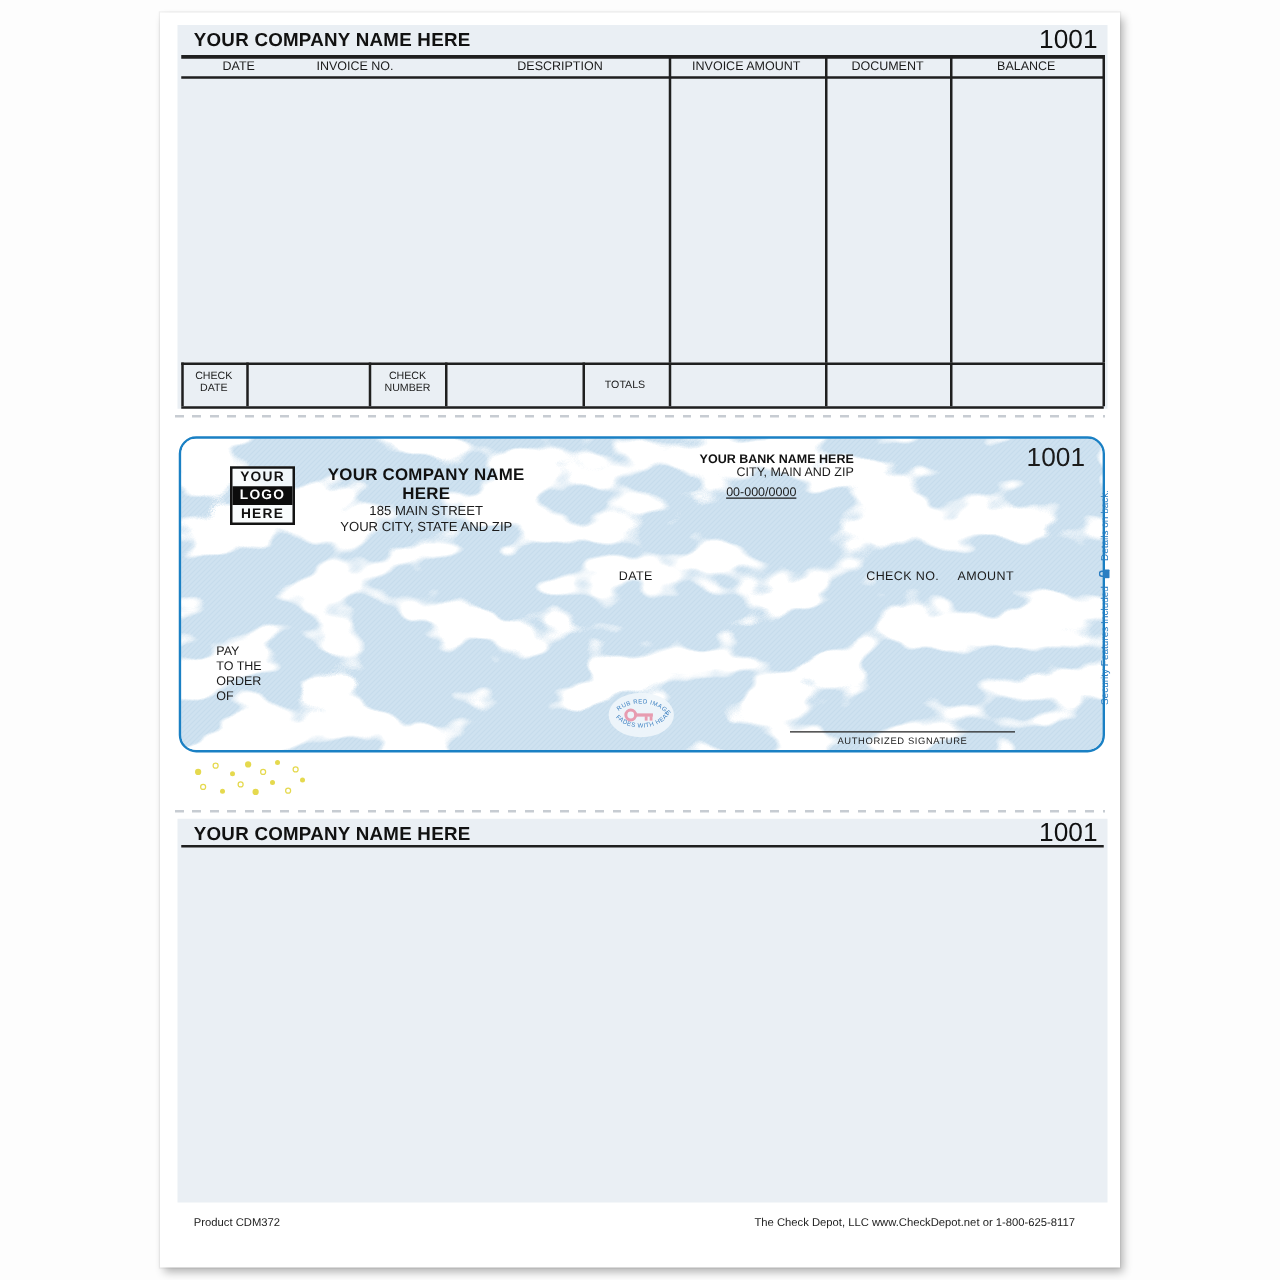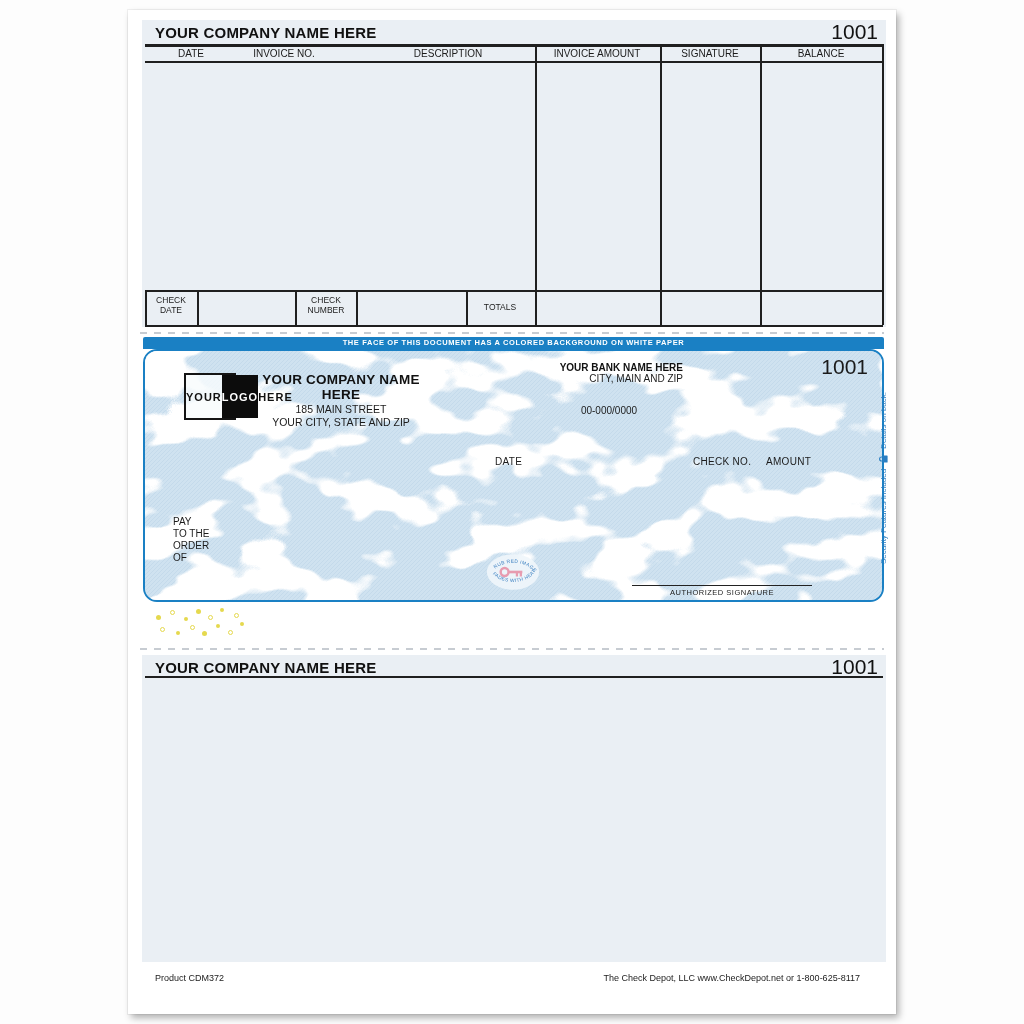--- a/index.html
+++ b/index.html
@@ -37,32 +37,32 @@
   .check-banner { position:absolute; left:15px; top:327px; width:741px; height:12px; background:#1a80c4;
                   color:#fff; font-size:7.5px; font-weight:bold; letter-spacing:0.6px; text-align:center; line-height:12px;
                   border-radius:2px 2px 0 0; }
   .check-body { position:absolute; left:15px; top:339px; width:741px; height:253px;
                 border:2.5px solid #1a80c4; border-radius:14px; overflow:hidden; background:#cfe2f0; }
   .marble-svg { position:absolute; left:0; top:0; width:100%; height:100%; }
 
   .check-num { position:absolute; right:14px; top:4px; font-size:21px; color:#1b1b1b; }
 
   .logo-box { position:absolute; left:39px; top:22px; width:52px; height:47px; border:2px solid #141414;
-              background:rgba(248,251,253,0.82); display:flex; flex-direction:row; }
+              background:rgba(248,251,253,0.82); display:flex; flex-direction:column; }
   .logo-row { flex:1; display:flex; align-items:center; justify-content:center; font-size:11px; font-weight:bold; letter-spacing:1px; color:#111; }
   .logo-mid { background:#0c0c0c; color:#fff; }
 
   .company-block { position:absolute; left:98px; top:21px; width:196px; text-align:center; }
   .company-name { font-size:13.5px; font-weight:bold; letter-spacing:0.2px; color:#111; }
   .company-addr { font-size:10.5px; margin-top:1px; color:#1b1b1b; }
 
   .bank-block { position:absolute; left:390px; top:11px; width:148px; text-align:right; }
   .bank-name { font-size:10px; font-weight:bold; color:#111; }
   .bank-addr { font-size:10px; color:#1b1b1b; }
-  .bank-fraction { position:absolute; left:390px; top:54px; width:148px; text-align:center; font-size:10px; color:#1b1b1b; }
+  .bank-fraction { position:absolute; left:390px; top:38px; width:148px; text-align:center; font-size:10px; color:#1b1b1b;text-decoration:underline; }
 
   .fl { position:absolute; top:105px; font-size:10px; letter-spacing:0.3px; color:#1b1b1b; }
   .fl-date { left:350px; } .fl-checkno { left:500px;margin-left:48px; } .fl-amount { left:621px; }
 
   .payee { position:absolute; left:28px; top:165px; width:54px; text-align:left; font-size:10px; line-height:12px; color:#1b1b1b; }
 
   .heat-seal { position:absolute; left:340px; top:198px; width:56px; height:46px; }
 
   .sig-line { position:absolute; left:487px; top:234px; width:180px; border-top:1.5px solid #222; }
   .sig-label { position:absolute; left:487px; top:237px; width:180px; text-align:center; font-size:7.5px; letter-spacing:0.5px; color:#1b1b1b; }
@@ -101,21 +101,21 @@
 
     <div class="hline hl-1"></div>
     <div class="hline hl-2"></div>
     <div class="hline hl-3"></div>
     <div class="hline hl-4"></div>
 
     <div class="col-label" style="left:49px">DATE</div>
     <div class="col-label" style="left:142px">INVOICE NO.</div>
     <div class="col-label" style="left:306px">DESCRIPTION</div>
     <div class="col-label" style="left:455px">INVOICE AMOUNT</div>
-    <div class="col-label" style="left:568px">SIGNATURE</div>
+    <div class="col-label" style="left:568px">DOCUMENT</div>
     <div class="col-label" style="left:679px">BALANCE</div>
 
     <div class="vline vbody" style="left:393px"></div>
     <div class="vline vbody" style="left:518px"></div>
     <div class="vline vbody" style="left:618px"></div>
     <div class="vline vbody" style="left:740px"></div>
 
     <div class="vline vfoot" style="left:3px"></div>
     <div class="vline vfoot" style="left:55px"></div>
     <div class="vline vfoot" style="left:153px"></div>
@@ -126,21 +126,20 @@
     <div class="vline vfoot" style="left:618px"></div>
     <div class="vline vfoot" style="left:740px"></div>
 
     <div class="box-label" style="left:29px;  top:276px">CHECK DATE</div>
     <div class="box-label" style="left:184px; top:276px">CHECK NUMBER</div>
     <div class="box-label" style="left:358px; top:283px">TOTALS</div>
   </div>
 
   <div class="perf perf-1"></div>
 
-  <div class="check-banner">THE FACE OF THIS DOCUMENT HAS A COLORED BACKGROUND ON WHITE PAPER</div>
 
   <div class="check-body">
     <svg class="marble-svg" width="741" height="253" preserveAspectRatio="none" xmlns="http://www.w3.org/2000/svg">
       <defs>
         <filter id="veins" x="0" y="0" width="100%" height="100%">
           <feTurbulence type="fractalNoise" baseFrequency="0.013 0.024" numOctaves="3" seed="11" stitchTiles="stitch"></feTurbulence>
           <feColorMatrix type="matrix" values="0 0 0 0 1  0 0 0 0 1  0 0 0 0 1  16 0 0 0 -8.1"></feColorMatrix>
         </filter>
         <pattern id="hatch" width="4" height="4" patternUnits="userSpaceOnUse">
           <path d="M0 4 L4 0" stroke="#aac8e1" stroke-width="0.7"></path>

